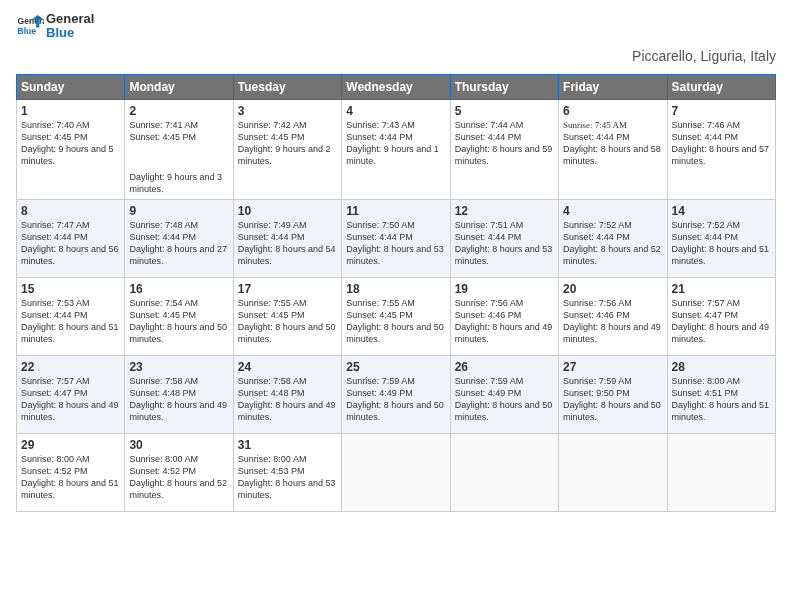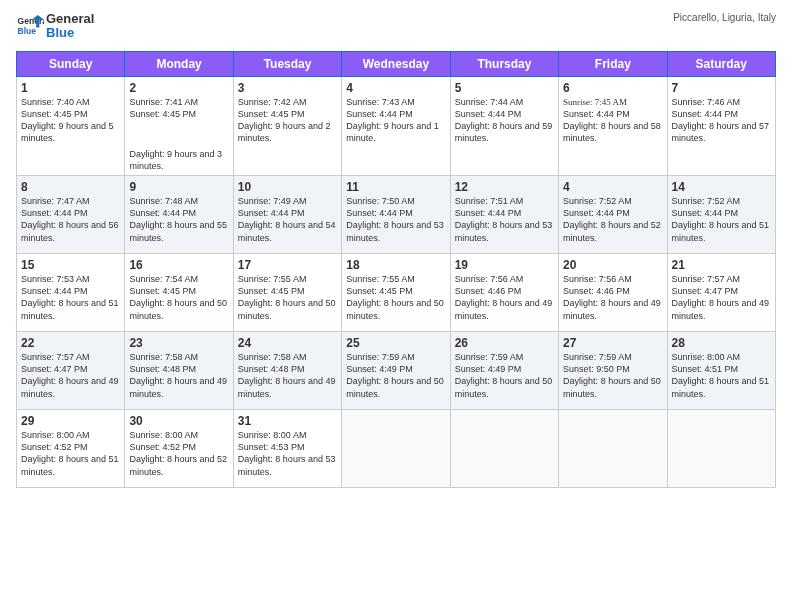--- a/index.html
+++ b/index.html
@@ -32,35 +32,36 @@
     .title-block {
       text-align: right;
     }
     .month-title {
       font-size: 32px;
       font-weight: bold;
       color: #222;
       line-height: 1.1;
     }
     .location {
-      font-size: 10px;
+      font-size: 14px;
       color: #555;
+      margin-top: 36px;
     }
     table {
       width: 100%;
       border-collapse: collapse;
       table-layout: fixed;
     }
     thead tr th {
-      background-color: #8b5cf6;
+      background-color: #737373;
       color: #fff;
       font-size: 12px;
       font-weight: bold;
       padding: 5px 4px;
-      text-align: center;
+      text-align: left;
       border: 1px solid #1a6fc4;
     }
     tbody tr td {
       border: 1px solid #ccc;
       vertical-align: top;
       padding: 4px 4px 3px 4px;
       font-size: 9px;
       color: #333;
       height: 78px;
     }
@@ -163,21 +164,21 @@
           <td>
             <span class="day-number">8</span>
             <span style="display: block; line-height: 1.35;">Sunrise: 7:47 AM</span>
             <span style="display: block; line-height: 1.35;">Sunset: 4:44 PM</span>
             <span style="display: block; line-height: 1.35;">Daylight: 8 hours and 56 minutes.</span>
           </td>
           <td>
             <span class="day-number">9</span>
             <span style="display: block; line-height: 1.35;">Sunrise: 7:48 AM</span>
             <span style="display: block; line-height: 1.35;">Sunset: 4:44 PM</span>
-            <span style="display: block; line-height: 1.35;">Daylight: 8 hours and 55 minutes.</span>
+            <span style="display: block; line-height: 1.35;">Daylight: 8 hours and 27 minutes.</span>
           </td>
           <td>
             <span class="day-number">10</span>
             <span style="display: block; line-height: 1.35;">Sunrise: 7:49 AM</span>
             <span style="display: block; line-height: 1.35;">Sunset: 4:44 PM</span>
             <span style="display: block; line-height: 1.35;">Daylight: 8 hours and 54 minutes.</span>
           </td>
           <td>
             <span class="day-number">11</span>
             <span style="display: block; line-height: 1.35;">Sunrise: 7:50 AM</span>

